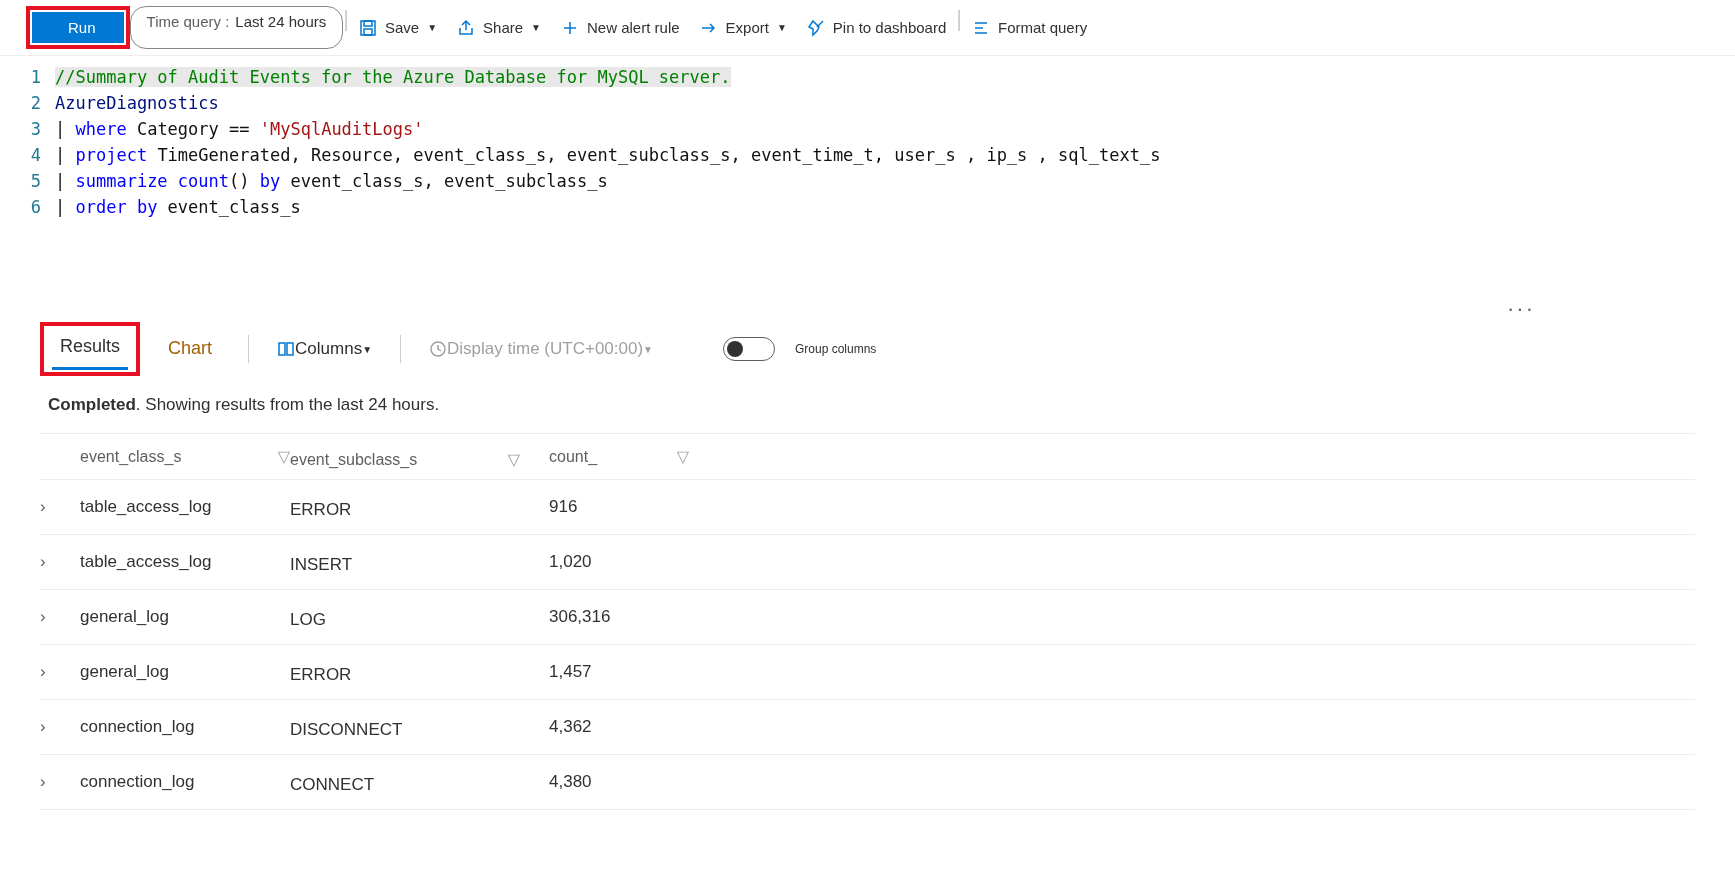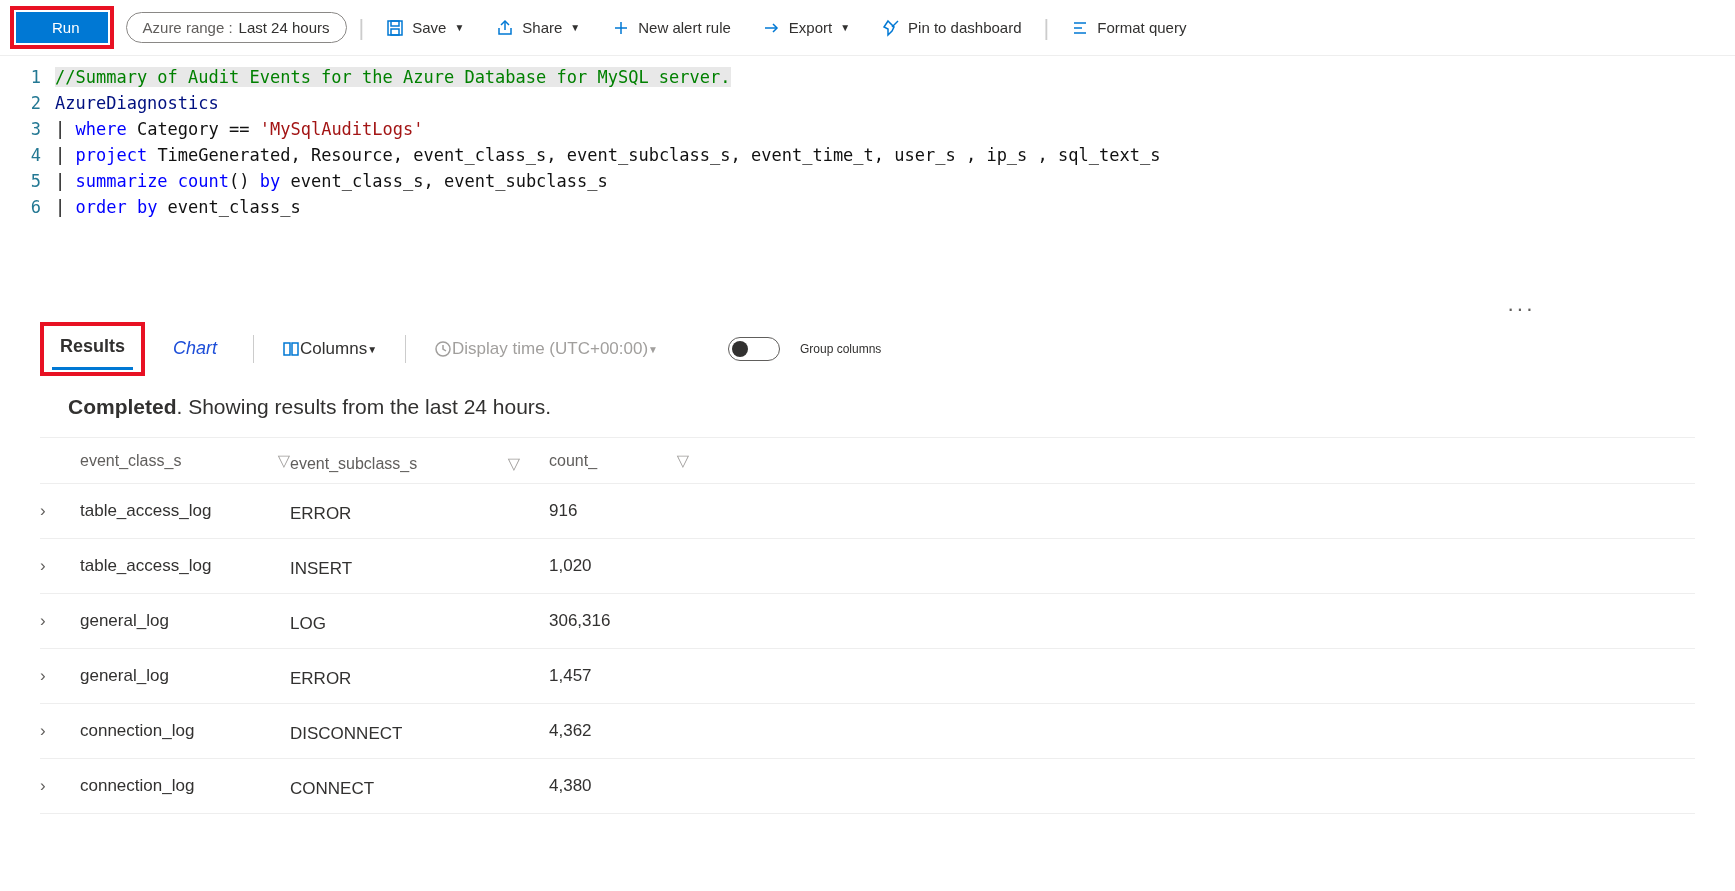--- a/index.html
+++ b/index.html
@@ -1,17 +1,17 @@
 <!DOCTYPE html>
 <html><head>
 <meta charset="utf-8">
 <style>
 * { box-sizing: border-box; margin: 0; padding: 0; }
 body { font-family: 'Segoe UI', Tahoma, sans-serif; font-size: 14px; color: #323130; background: #fff; width: 1735px; }
-.toolbar { display: flex; align-items: center; padding: 6px 10px; border-bottom: 1px solid #eee; gap: 12px; }
+.toolbar { display: flex; padding: 6px 26px; border-bottom: 1px solid #eee; }
 .run-wrap { border: 4px solid #e81123; padding: 2px; }
 .run-btn { background: #0078d4; color: #fff; border: none; padding: 7px 28px; font-size: 15px; display: flex; align-items: center; gap: 8px; cursor: pointer; }
 .time-range { border: 1px solid #8a8886; border-radius: 16px; padding: 6px 16px; font-size: 15px; display: flex; gap: 6px; }
 .time-range .val { font-weight: 400; }
 .time-range .lbl { color: #605e5c; }
 .sep { color: #ccc; font-size: 22px; }
 .tbtn { display: flex; align-items: center; gap: 8px; padding: 6px 10px; font-size: 15px; cursor: pointer; color: #323130; }
 .tbtn svg { width: 18px; height: 18px; }
 .ico-blue { color: #0078d4; }
 .editor { display: flex; padding: 8px 0 20px 0; min-height: 240px; }
@@ -19,28 +19,28 @@
 .code { font-family: Consolas, monospace; font-size: 17px; line-height: 26px; white-space: pre; }
 .tok-comment { color: #008000; background: #e8e8e8; }
 .tok-kw { color: #0000ff; }
 .tok-str { color: #a31515; }
 .tok-id { color: #001080; }
 .tok-plain { color: #111; }
 .ellipsis { text-align: right; padding-right: 200px; color: #605e5c; font-size: 22px; letter-spacing: 2px; }
 .tabs-row { display: flex; align-items: center; padding: 0 40px; gap: 20px; border-bottom: 1px solid transparent; }
 .tabs-highlight { border: 4px solid #e81123; padding: 2px 8px; display: flex; }
 .tab { padding: 8px 8px 10px 8px; font-size: 18px; cursor: pointer; }
-.tab.active { font-weight: 700; border-bottom: 3px solid #0078d4; }
-.tab.inactive { color: #1d4ed8; font-style: italic; }
+.tab.active { font-weight: 400; border-bottom: 3px solid #0078d4; }
+.tab.inactive { color: #a16207; }
 .vsep { width: 1px; height: 28px; background: #ccc; margin: 0 8px; }
 .colbtn { display: flex; align-items: center; gap: 0; font-size: 17px; cursor: pointer; }
 .disabled { color: #a19f9d; }
 .toggle { width: 52px; height: 24px; border: 1px solid #605e5c; border-radius: 12px; display: flex; align-items: center; padding: 0 3px; }
 .toggle .knob { width: 16px; height: 16px; background: #323130; border-radius: 50%; }
-.status-line { padding: 18px 68px; font-size: 21px; }
+.status-line { padding: 18px 48px; font-size: 17px; }
 .status-line .bold { font-weight: 600; }
 .table-wrap { padding: 0 40px; }
 .thead { display: flex; padding: 10px 0; border-top: 1px solid #eee; border-bottom: 1px solid #eee; align-items: center; }
 .th { display: flex; align-items: center; justify-content: space-between; color: #605e5c; font-size: 16px; }
 .th .filter { color: #a19f9d; }
 .expand-col { width: 40px; }
 .col0 { width: 210px; }
 .col1 { width: 230px; margin-top: 6px; }
 .col2 { width: 140px; margin-left: 29px; }
 .trow { display: flex; align-items: center; padding: 14px 0; border-bottom: 1px solid #eee; font-size: 17px; }
@@ -54,21 +54,21 @@
 <div class="toolbar">
   <div class="run-wrap">
     <button class="run-btn">
       <svg viewBox="0 0 16 16">
           <path d="M4 2 L13 8 L4 14 Z" fill="#fff" stroke="none"></path>
         </svg>
       <span>Run</span>
     </button>
   </div>
   <div class="time-range">
-    <span class="lbl">Azure range :</span>
+    <span class="lbl">Time query :</span>
     <span class="val">Last 24 hours</span>
   </div>
   <span class="sep">|</span>
   <div class="tbtn">
     <svg class="ico-blue" viewBox="0 0 18 18">
         <rect x="2" y="2" width="14" height="14"></rect>
         <rect x="5" y="2" width="8" height="5"></rect>
         <rect x="5" y="10" width="8" height="6"></rect>
       </svg>
     <span>Save</span>

